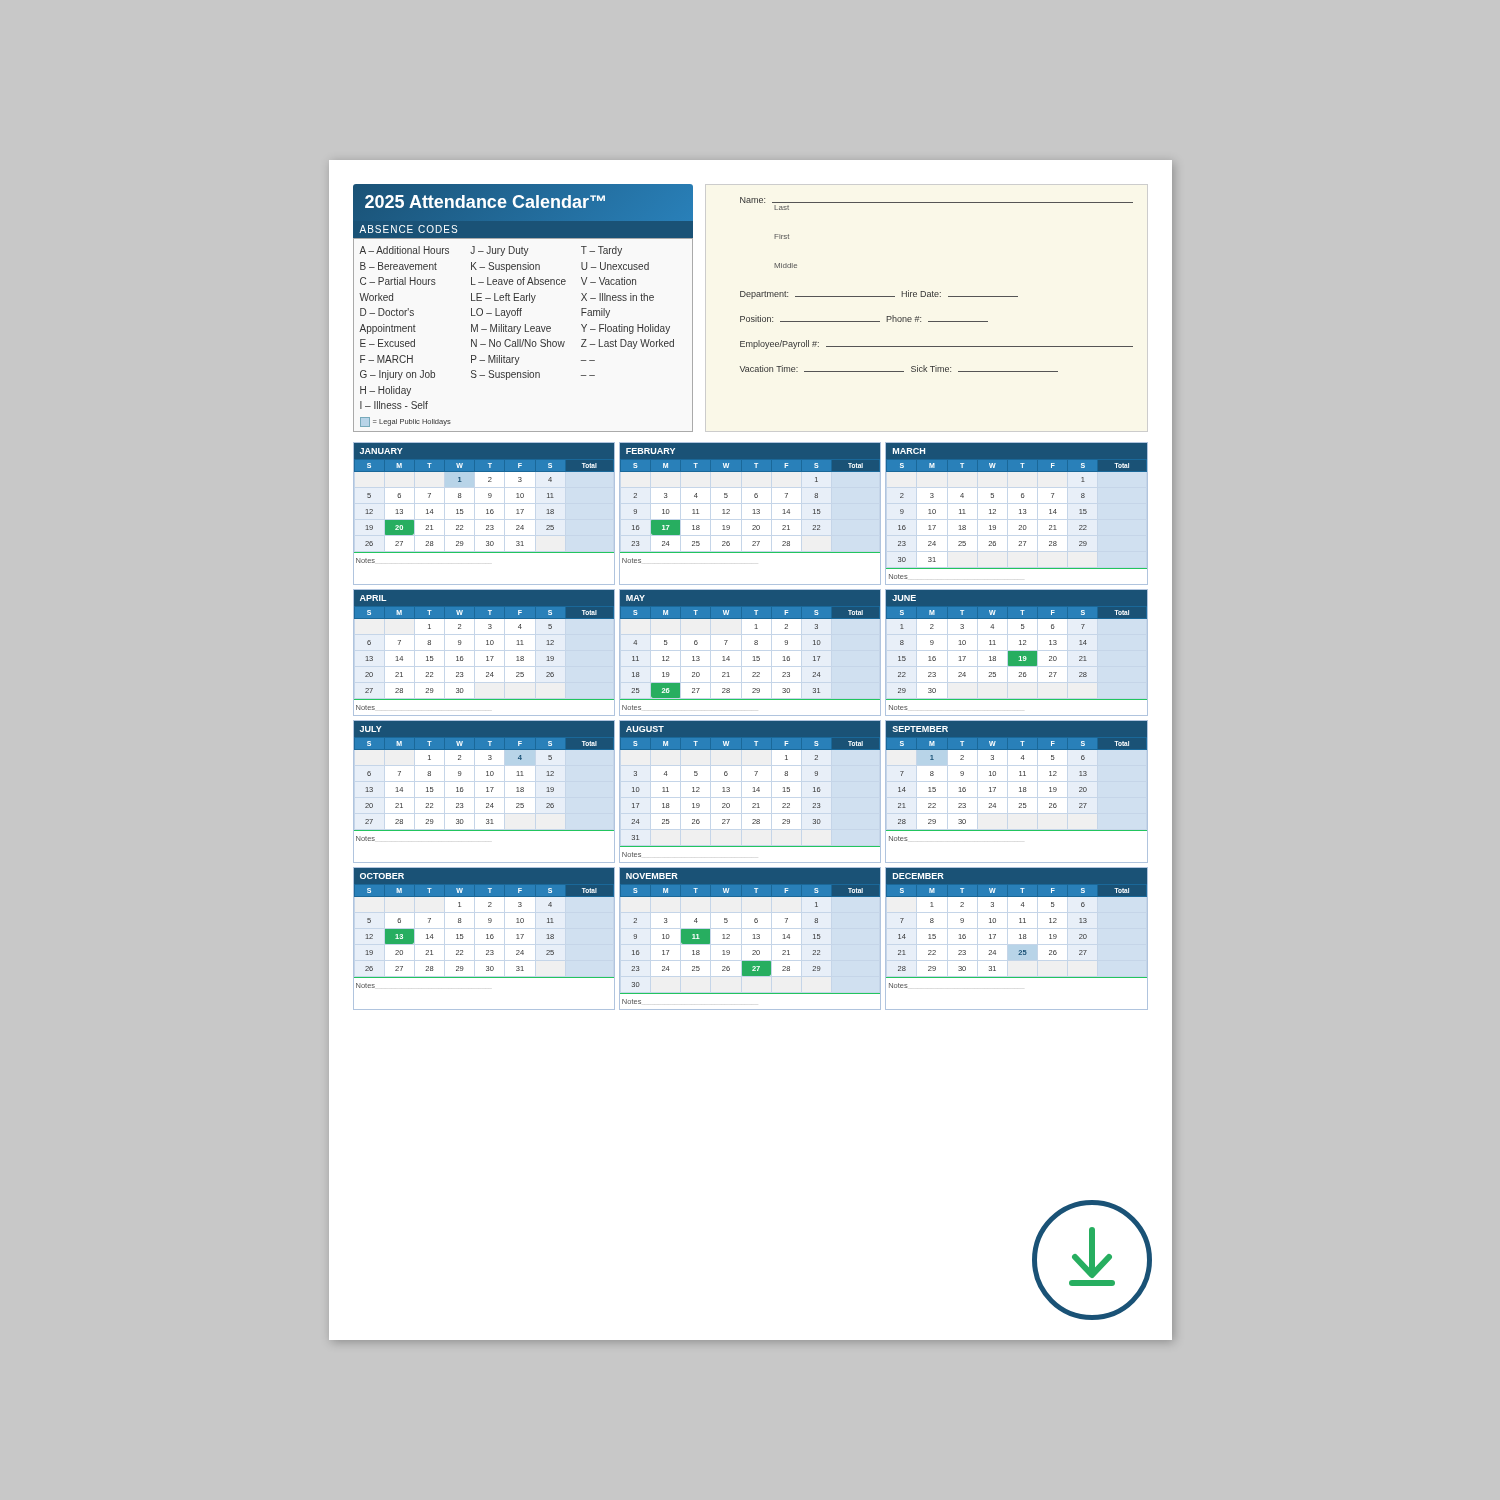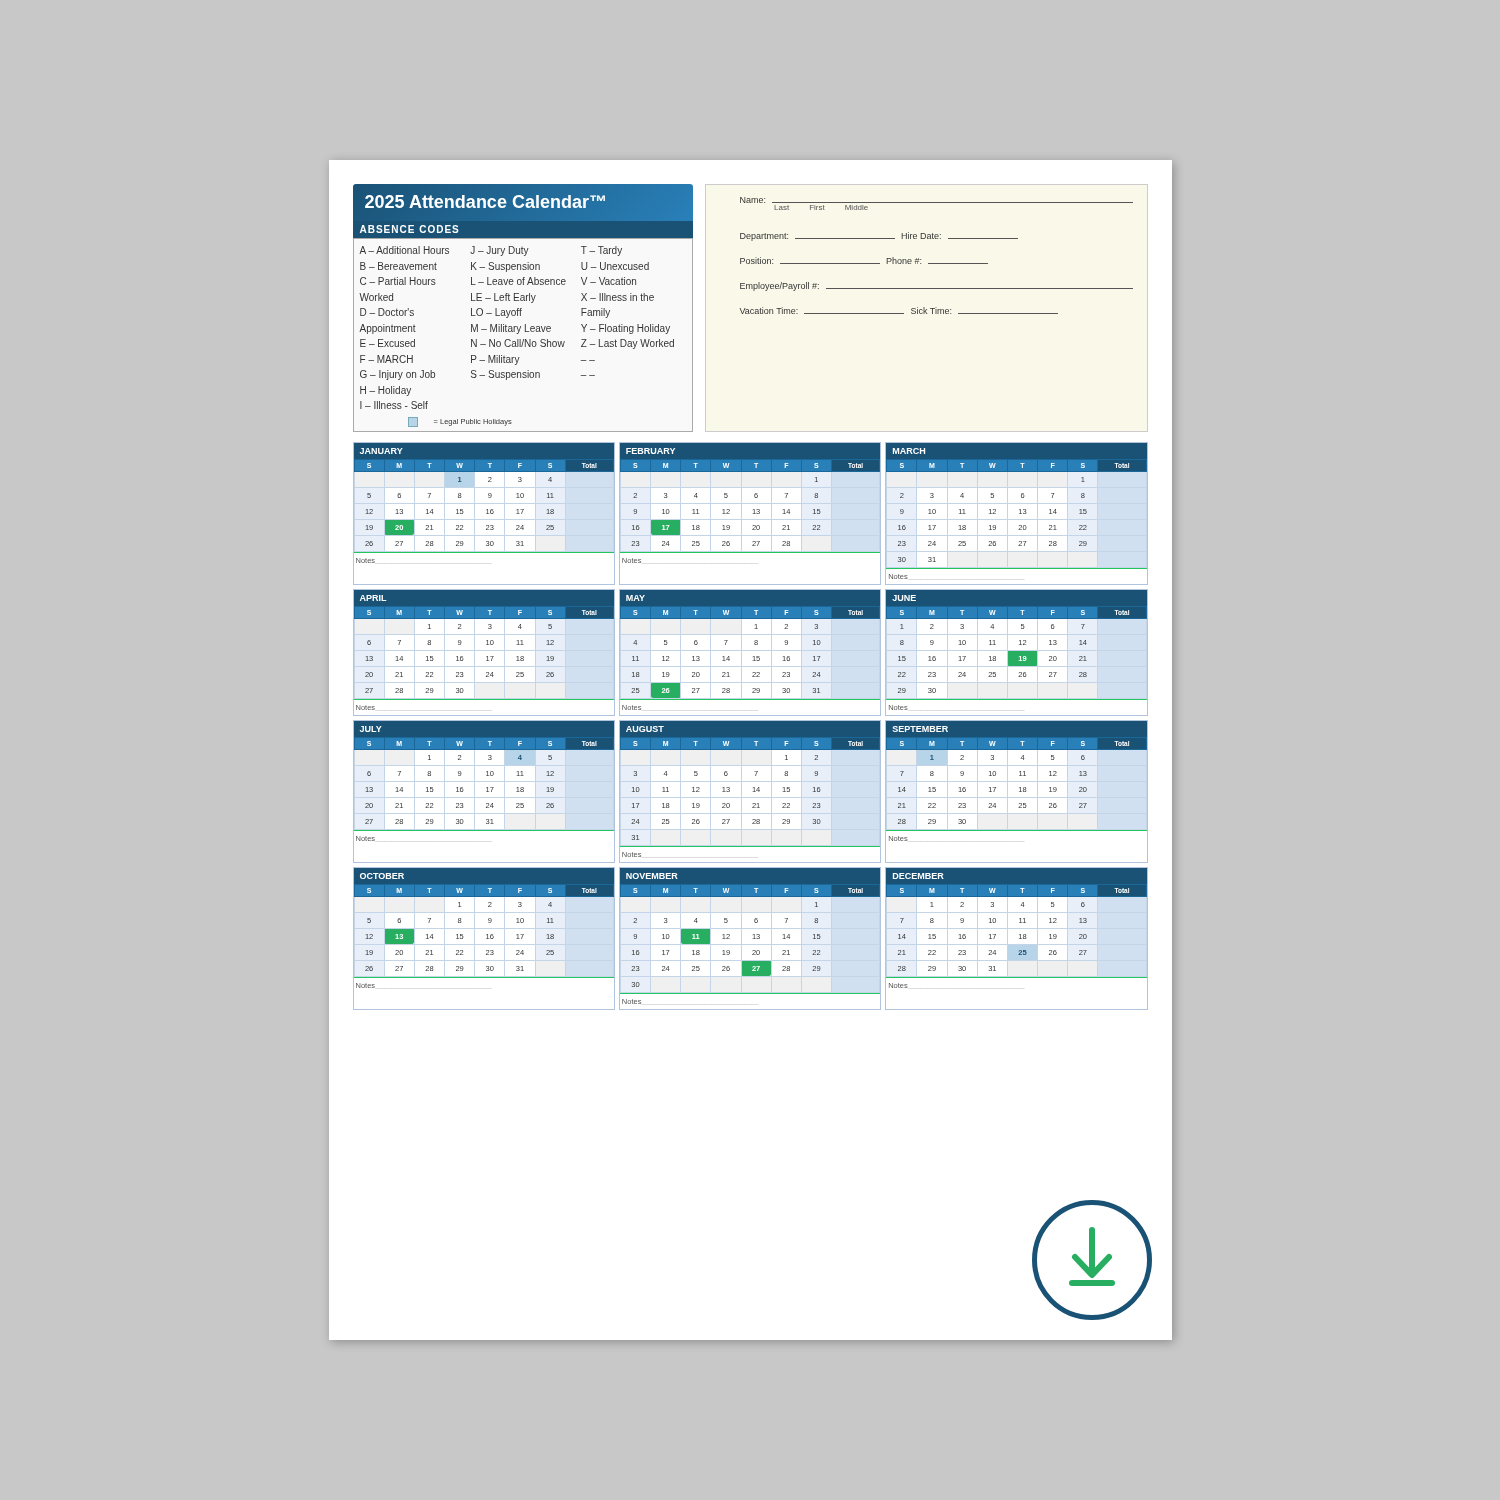--- a/index.html
+++ b/index.html
@@ -34,21 +34,21 @@
       color: white;
       font-size: 18px;
       font-weight: bold;
       padding: 8px 12px;
       border-radius: 3px 3px 0 0;
     }
     .absence-codes-header {
       background: #1a5276;
       color: white;
       font-size: 10px;
-      font-weight: bold;
+      font-weight: normal;
       padding: 2px 6px;
       letter-spacing: 1px;
       border: 1px solid #1a5276;
     }
     .codes-box {
       border: 1px solid #aaa;
       padding: 4px 6px;
       background: #f9f9f9;
     }
     .codes-columns {
@@ -61,22 +61,21 @@
       color: #333;
       line-height: 1.55;
     }
     .codes-col span { display: block; }
     .holiday-note {
       font-size: 7.5px;
       color: #333;
       margin-top: 3px;
       display: flex;
       align-items: center;
-      gap: 16px;
-      margin-left: 48px;
+      gap: 3px;
     }
     .holiday-box {
       width: 10px;
       height: 10px;
       background: #b8d4e8;
       border: 1px solid #7ab;
       display: inline-block;
     }
     .right-panel {
       flex: 1;
@@ -109,20 +108,21 @@
       width: 100px;
       height: 14px;
     }
     .sub-labels {
       display: flex;
       gap: 20px;
       font-size: 8px;
       color: #555;
       padding-left: 2px;
       margin-bottom: 4px;
+      flex-direction: column;
     }
 
     
     .calendars-grid {
       display: grid;
       grid-template-columns: repeat(3, 1fr);
       gap: 4px;
     }
     .month-block {
       border: 1px solid #b0c4de;

